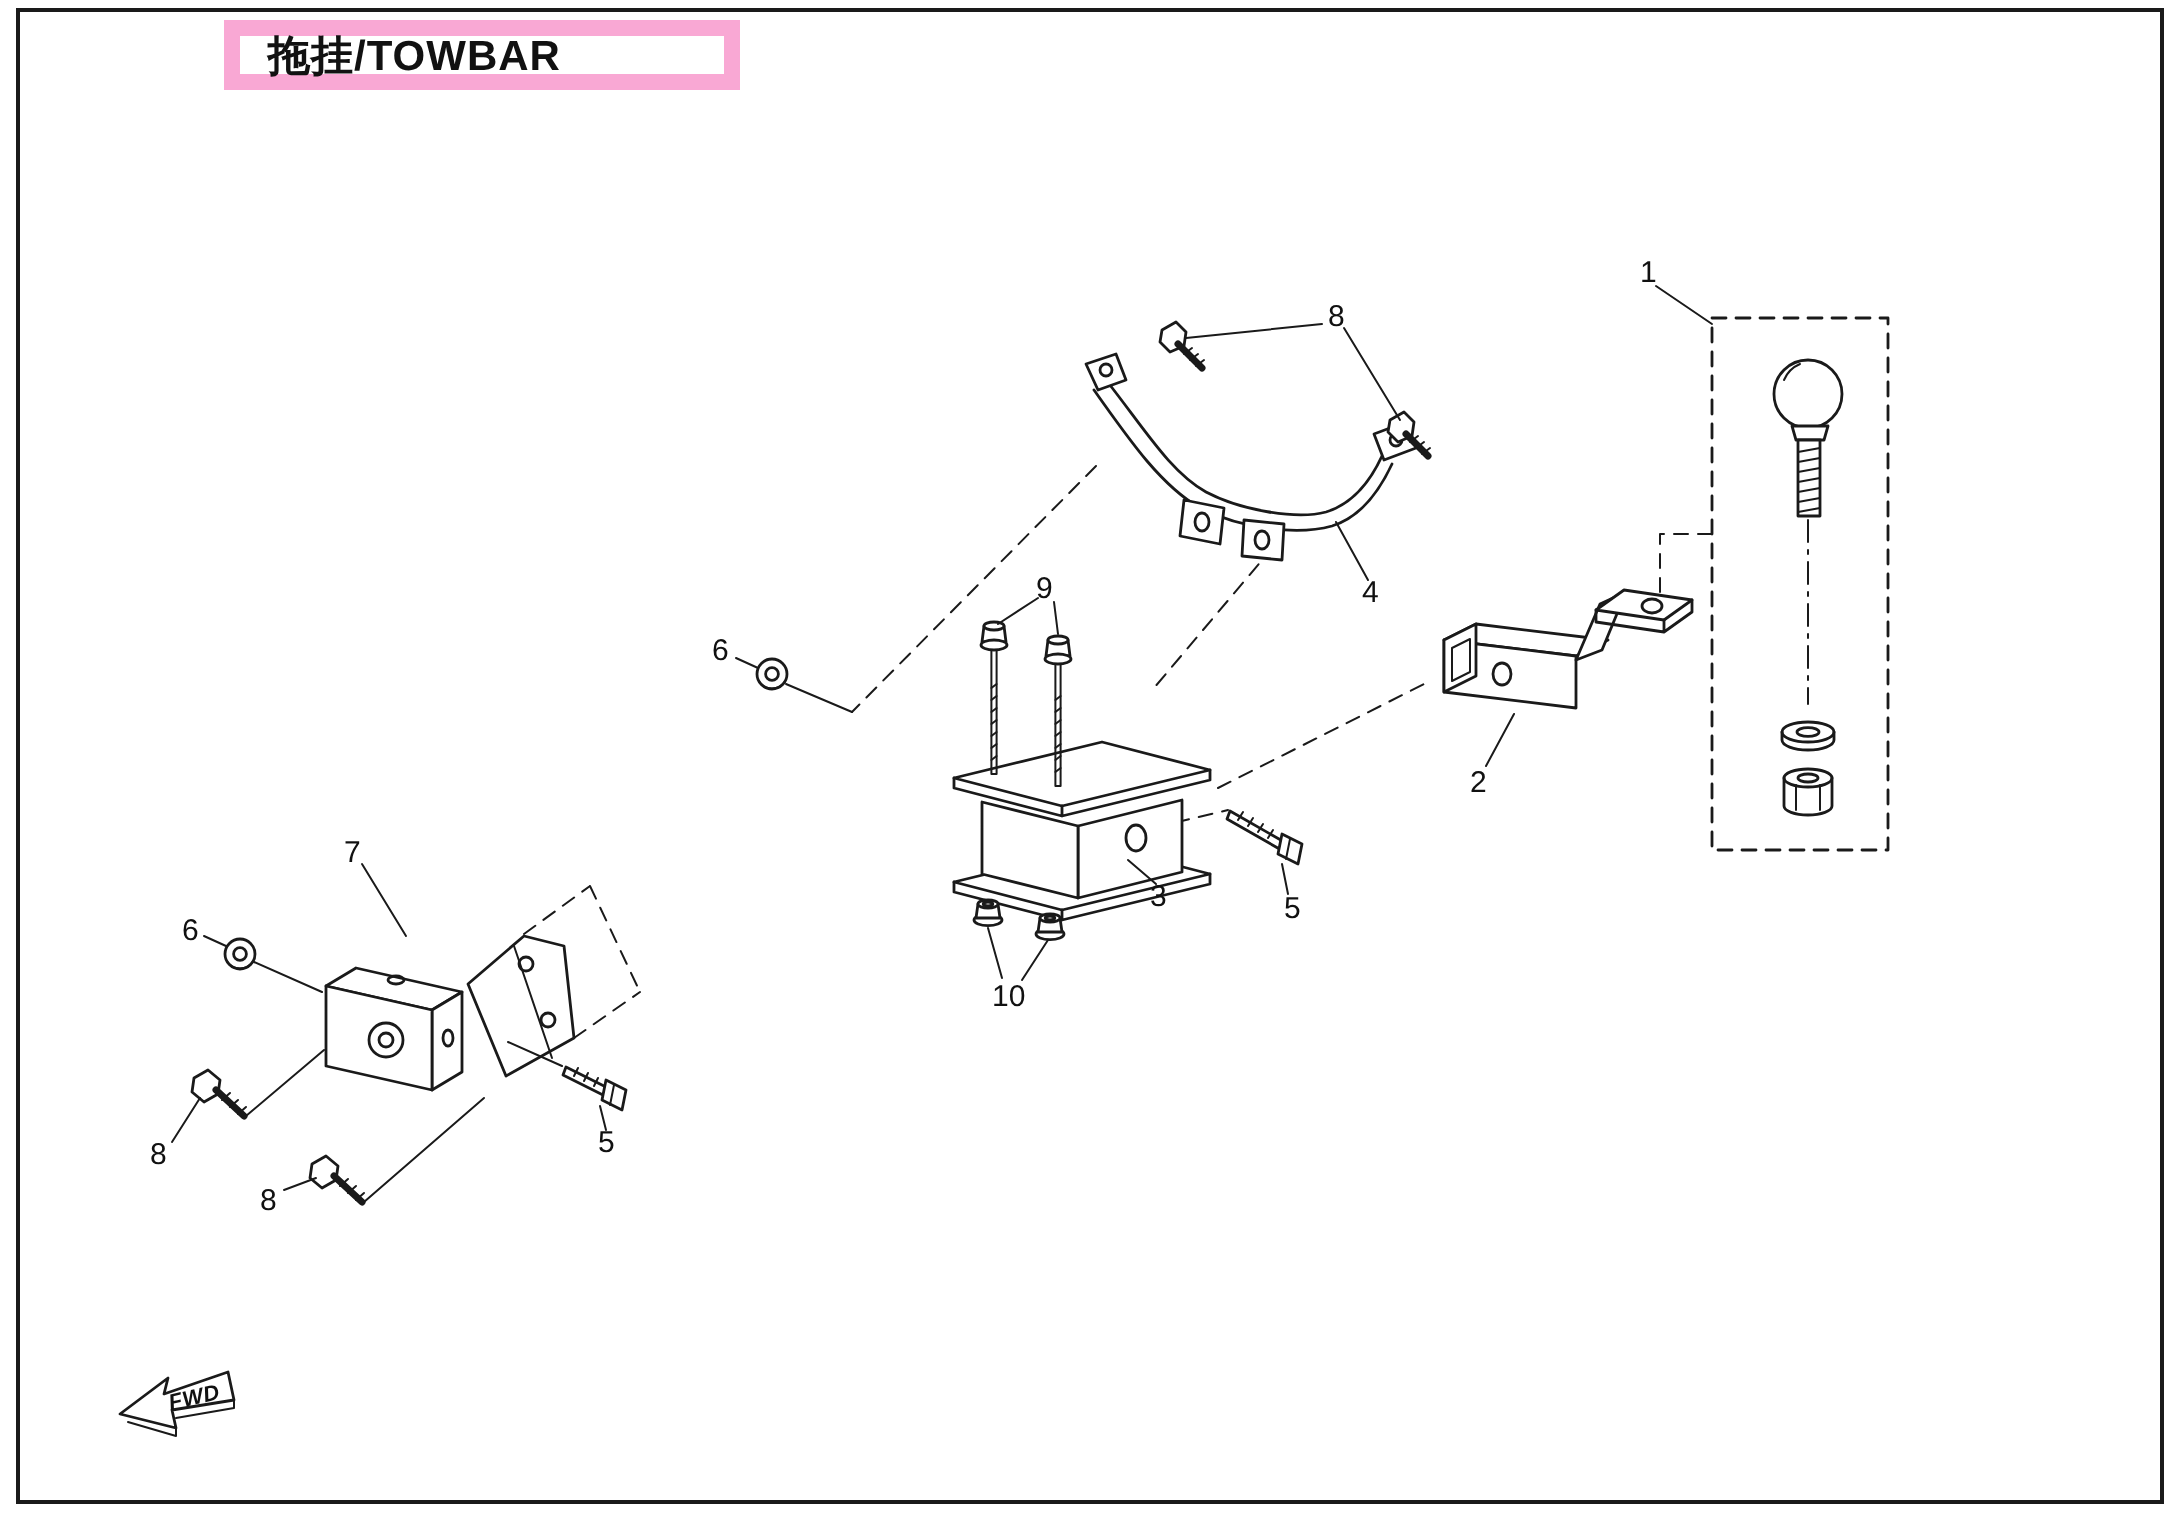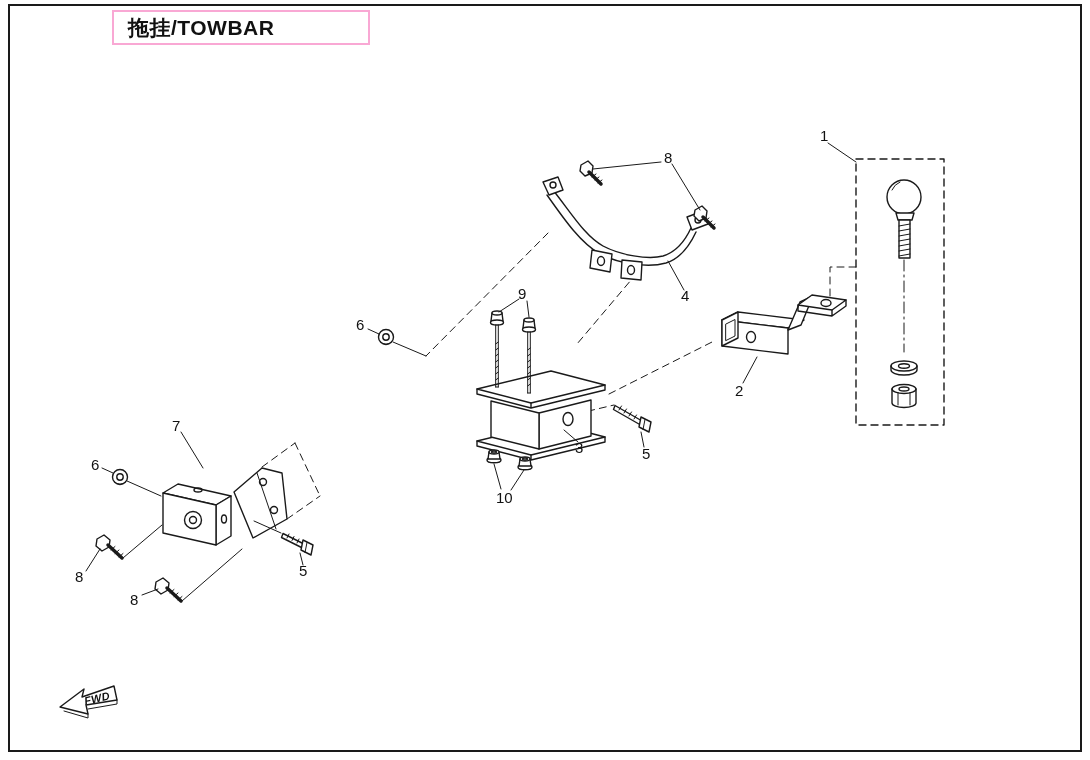--- a/index.html
+++ b/index.html
@@ -1,21 +1,21 @@
 <!DOCTYPE html>
 <html><head>
 <meta charset="utf-8">
 <style>
   * { margin:0; padding:0; box-sizing:border-box; }
   html,body { width:1090px; height:760px; background:#ffffff; font-family:"Liberation Sans",sans-serif; }
   .page { position:relative; width:1090px; height:760px; background:#fff; overflow:hidden; }
   .frame { position:absolute; left:8px; top:4px; width:1074px; height:748px; border:2px solid #1a1a1a; }
   .title-box {
     position:absolute; left:112px; top:10px; width:258px; height:35px;
-    border:2px solid #f9a8d4; background:#fff; display:flex; align-items:center;
+    border:8px solid #f9a8d4; background:#fff; display:flex; align-items:center;
     padding-left:14px; font-size:21px; font-weight:600; color:#111; letter-spacing:.5px;
   }
   svg.draw { position:absolute; left:0; top:0; }
   .ln   { fill:none; stroke:#1a1a1a; stroke-width:1.4; stroke-linejoin:round; stroke-linecap:round; }
   .fw   { fill:#ffffff; stroke:#1a1a1a; stroke-width:1.4; stroke-linejoin:round; }
   .thin { stroke-width:1; }
   .dash { stroke-dasharray:7 5; fill:none; }
   .dashdot { stroke-dasharray:11 4 2 4; }
   .shank { fill:none; stroke:#1a1a1a; stroke-width:3.5; stroke-linecap:round; }
   .callout text { font-size:15px; font-family:"Liberation Sans",sans-serif; fill:#111; }

